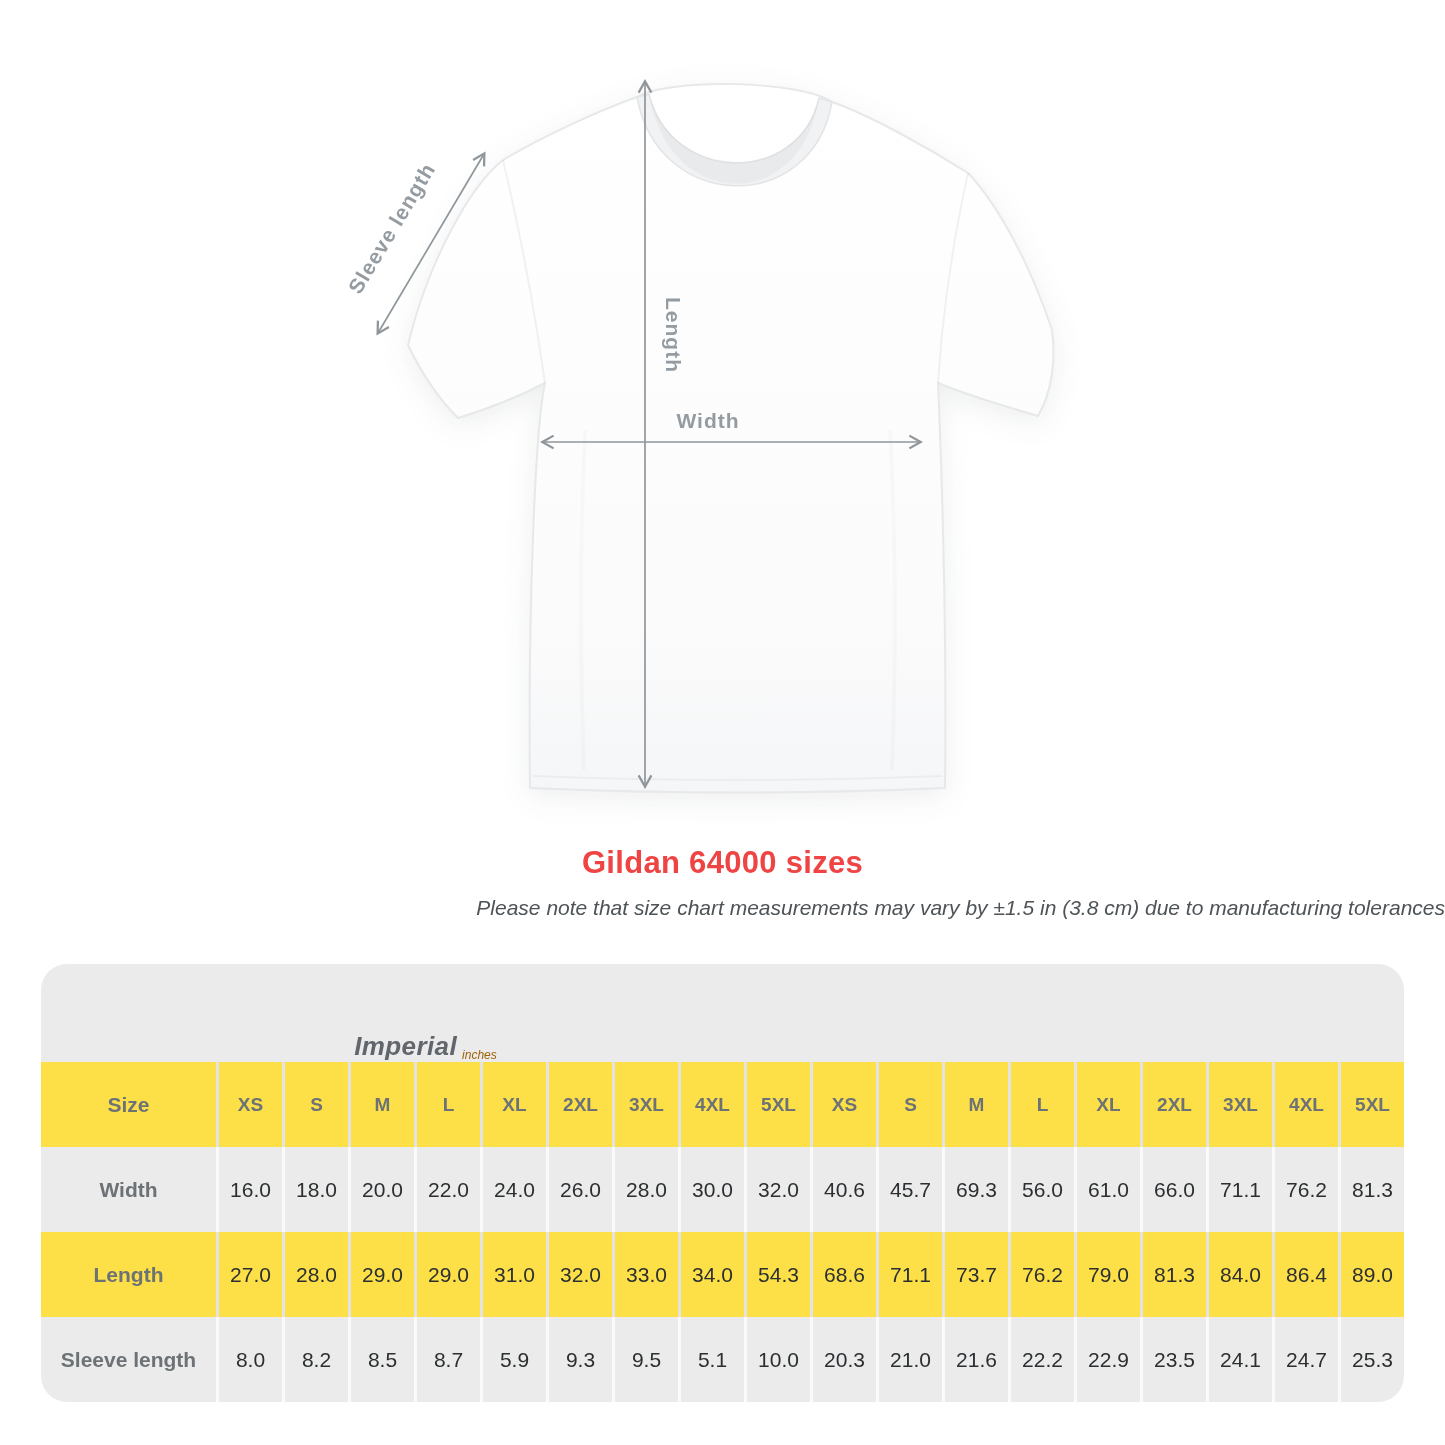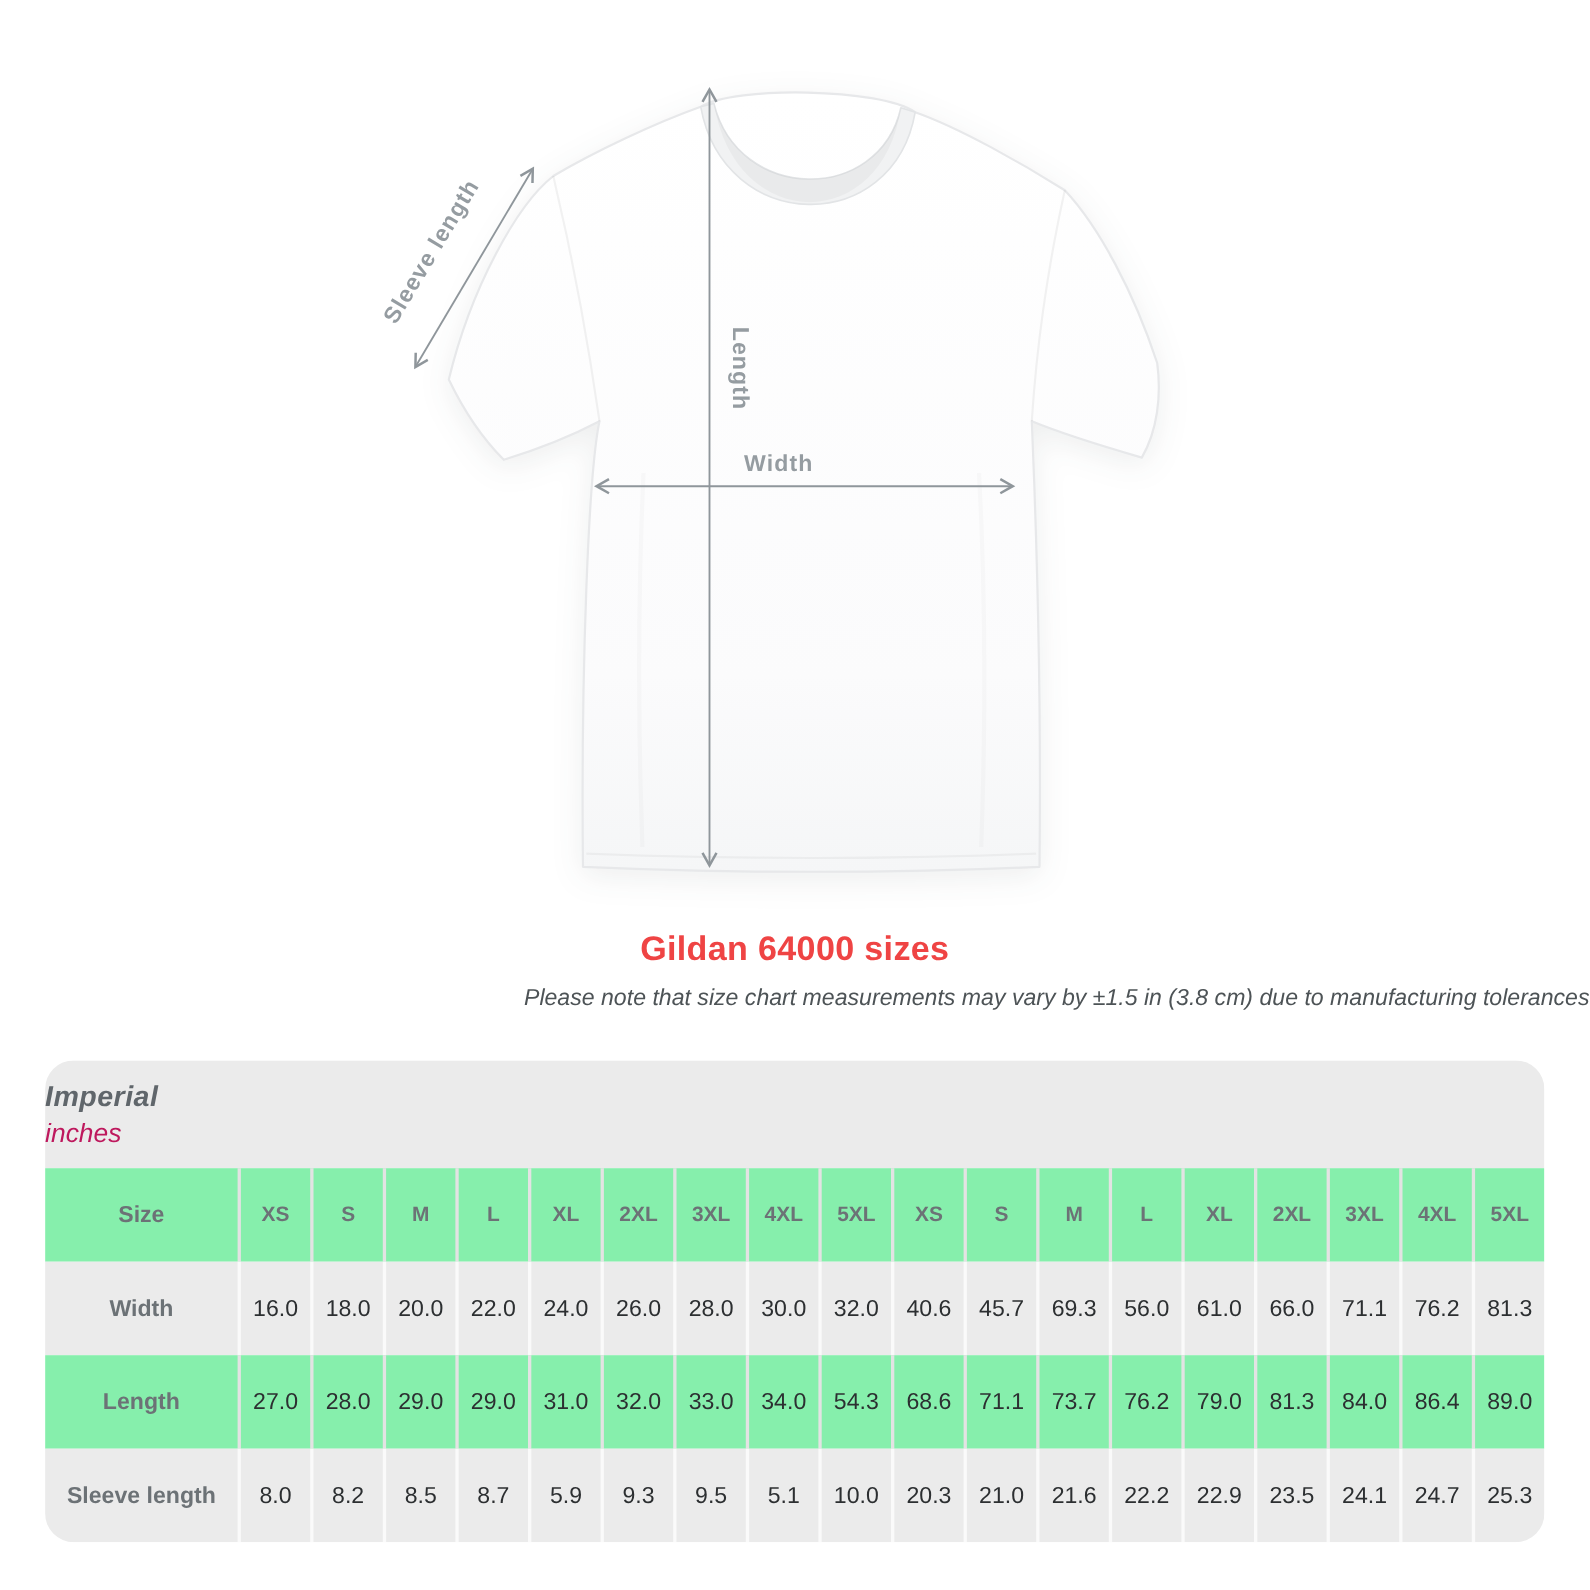--- a/index.html
+++ b/index.html
@@ -23,27 +23,27 @@
   .page-subtitle{
     position:absolute;left:0;top:896px;width:1445px;text-align:right;
     font-size:21px;font-style:italic;color:#4d5356;
   }
   
   .size-table{
     position:absolute;left:41px;top:964px;width:1363px;
     border-radius:26px;overflow:hidden;background:#ffffff;
   }
   .t-header{display:flex;background:#ebebeb;height:98px;}
-  .t-section{display:flex;flex-direction:column;align-items:flex-start;justify-content:center;gap:5px;}
+  .t-section{display:flex;flex-direction:row;align-items:flex-end;justify-content:center;gap:5px;}
   .t-section.imperial{width:769px;}
   .t-section.metric{width:594px;}
   .t-section .sec-title{font-size:26px;font-weight:bold;font-style:italic;color:#60666b;letter-spacing:.4px;}
-  .t-section .sec-unit{font-size:24px;font-style:italic;color:#be185d;}
+  .t-section .sec-unit{font-size:12px;font-style:italic;color:#a16207;}
   .t-row{display:flex;height:85px;}
-  .t-row.row-white{background:#86efac;}
+  .t-row.row-white{background:#fde047;}
   .t-row.row-gray{background:#ebebeb;}
   .t-cell{
     box-sizing:border-box;display:flex;align-items:center;justify-content:center;
     width:66px;height:100%;
   }
   .t-cell.t-label{width:175px;font-weight:bold;font-size:21px;color:#6c7control;}
   .t-cell.t-label{color:#6c7276;}
   .t-row .t-cell + .t-cell{border-left:3px solid transparent;}
   .t-row.row-white .t-cell + .t-cell{border-left-color:#e3e3e3;}
   .t-row.row-gray  .t-cell + .t-cell{border-left-color:#fafafa;}

